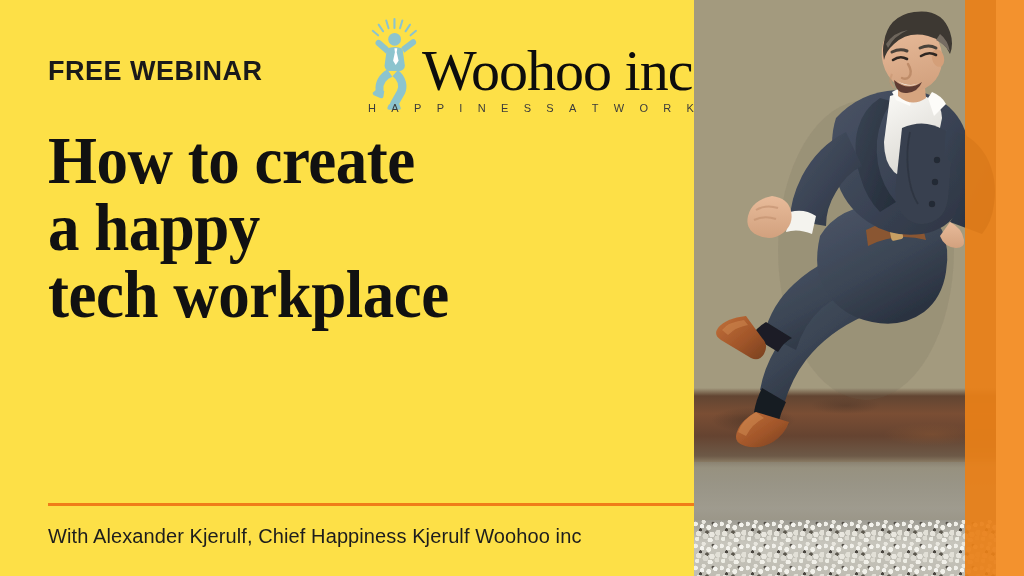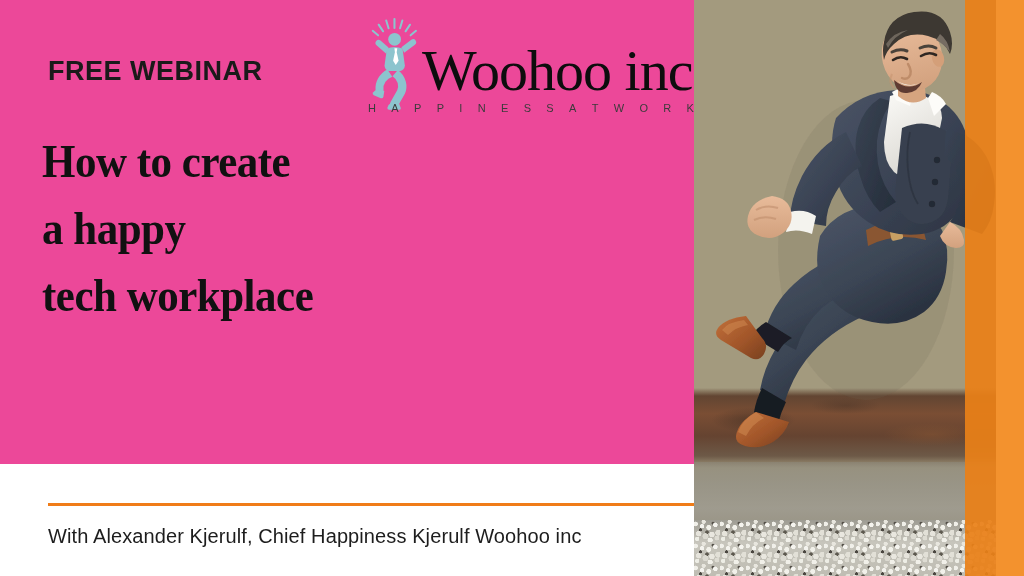--- a/index.html
+++ b/index.html
@@ -18,47 +18,47 @@
     height: 576px;
     background: #ffffff;
     overflow: hidden;
   }
 
   
   .left-pane {
     position: absolute;
     left: 0; top: 0;
     width: 694px;
-    height: 464px;
-    background: #ec4899;
+    height: 576px;
+    background: #fde047;
   }
 
   .eyebrow {
     position: absolute;
     left: 48px;
     top: 56px;
     width: 320px;
     font-family: "Liberation Sans", sans-serif;
     font-weight: 700;
     font-size: 27px;
     line-height: 31px;
     letter-spacing: 0.5px;
     color: #1a1a1a;
     text-transform: uppercase;
   }
   .eyebrow span { display: block; }
 
   .headline {
     position: absolute;
-    left: 42px;
+    left: 48px;
     top: 126px;
     width: 630px;
     font-family: "Liberation Serif", serif;
     font-weight: 700;
-    font-size: 43px;
+    font-size: 63px;
     line-height: 67px;
     letter-spacing: -0.5px;
     color: #111111;
     -webkit-font-smoothing: antialiased;
   }
   .headline span {
     display: block;
     transform: scaleY(1.06);
     transform-origin: left top;
   }

